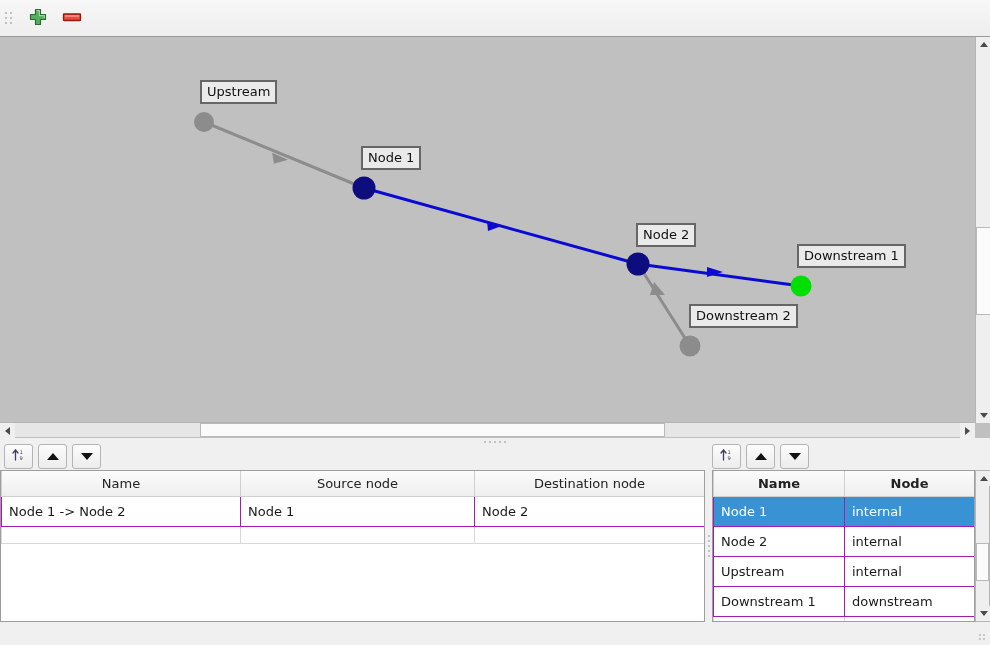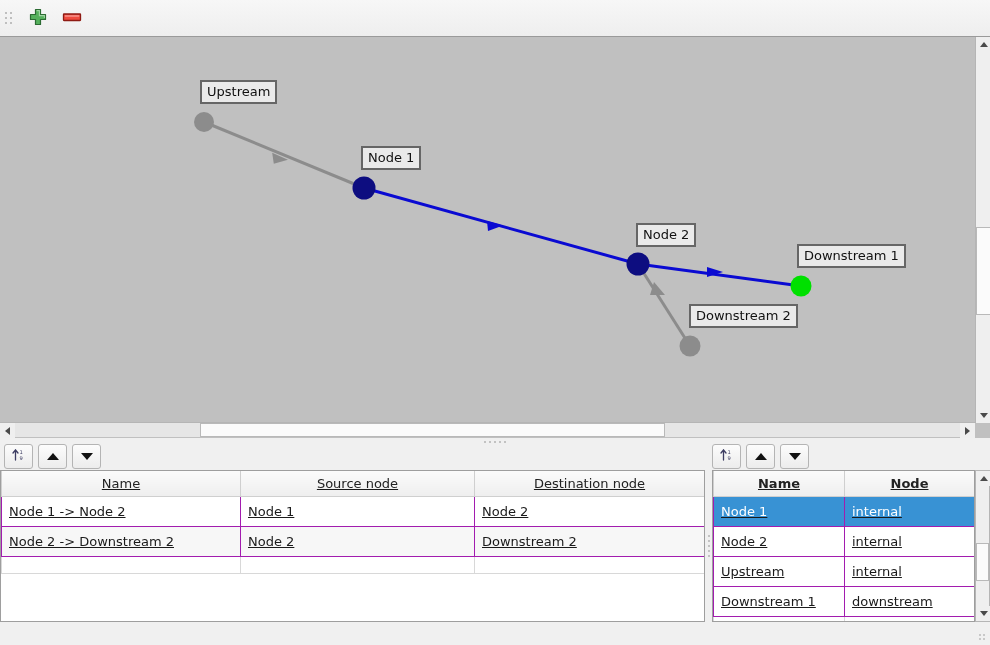--- a/index.html
+++ b/index.html
@@ -157,21 +157,20 @@
     padding: 0;
   }
 
   table.grid {
     border-collapse: collapse;
     table-layout: fixed;
     width: 100%;
     font-size: 13px;
     color: #1a1a1a;
     background: #ffffff;
-    text-decoration: underline;
   }
   table.grid th {
     background: linear-gradient(#fbfbfb, #eeeeee);
     border: 1px solid #cfcfcf;
     border-top: none;
     height: 25px;
     font-weight: normal;
     color: #222;
     text-align: center;
     padding: 0;
@@ -381,25 +380,20 @@
           <th>Source node</th>
           <th>Destination node</th>
         </tr>
       </thead>
       <tbody>
         <tr>
           <td>Node 1 -&gt; Node 2</td>
           <td>Node 1</td>
           <td>Node 2</td>
         </tr>
-        <tr class="alt">
-          <td>Node 2 -&gt; Downstream 2</td>
-          <td>Node 2</td>
-          <td>Downstream 2</td>
-        </tr>
         <tr class="filler">
           <td></td>
             <td></td>
             <td></td>
         </tr>
       </tbody>
     </table>
   </div>
 
   <div class="splitter-v">

